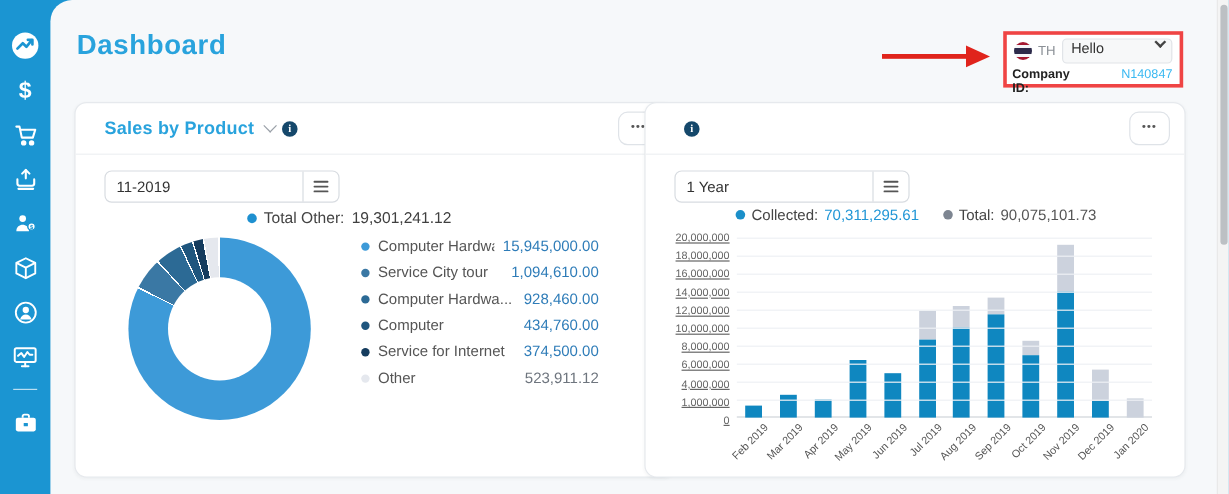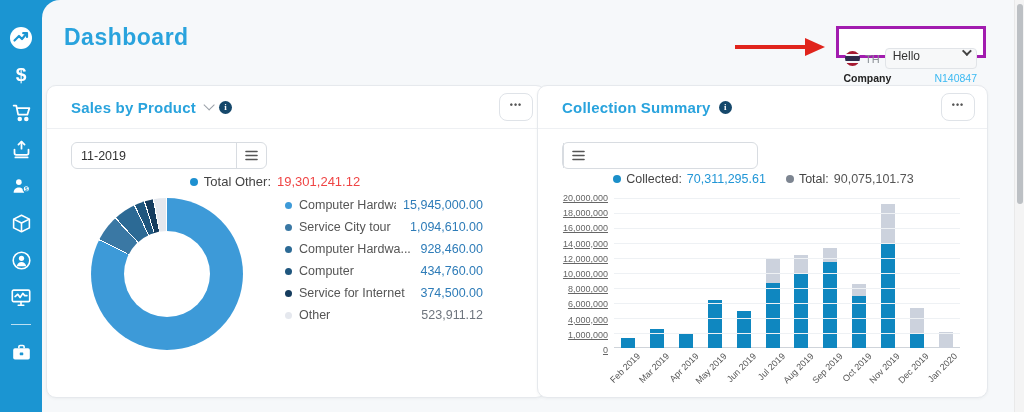--- a/index.html
+++ b/index.html
@@ -16,57 +16,57 @@
   
   .content { position:absolute; left:42px; top:0; width:982px; height:412px;
              background:#f6f8fa; border-radius:18px 0 0 0; overflow:hidden; z-index:3; }
   .page-title { position:absolute; left:22px; top:24px; font-size:23px; font-weight:600; color:#29a3dd; letter-spacing:.5px; }
 
   
   .annot-arrow { position:absolute; left:693px; top:40px; width:92px; height:14px; }
   .annot-arrow .shaft { position:absolute; left:0; top:5px; width:72px; height:4px; background:#e0241c; }
   .annot-arrow .head { position:absolute; left:70px; top:-2px; width:0; height:0;
       border-left:20px solid #e0241c; border-top:9px solid transparent; border-bottom:9px solid transparent; }
-  .account-box { position:absolute; left:794px; top:26px; width:150px; height:32px;
-      border:3px solid #a21caf; background:#fff; padding:19px 6px 2px 6px; }
+  .account-box { position:absolute; left:794px; top:26px; width:150px; height:47px;
+      border:3px solid #ef4444; background:#fff; padding:3px 6px 2px 6px; }
   .acct-row1 { display:flex; align-items:center; gap:5px; }
   .flag { width:15px; height:15px; border-radius:50%; flex:0 0 auto;
       background:linear-gradient(180deg,#a51931 0 18%,#f4f5f8 18% 34%,#2d2a4a 34% 66%,#f4f5f8 66% 82%,#a51931 82% 100%); }
   .lang { font-size:11px; color:#8b9096; }
   .user-select { flex:1; height:21px; background:#f7f8f9; border:1px solid #e1e4e8; border-radius:4px;
       display:flex; align-items:flex-start; justify-content:space-between; padding:0 7px; cursor:pointer; }
   .user-select .val { font-size:12px; color:#333; }
   .chev { width:7px; height:7px; border-right:2px solid #444; border-bottom:2px solid #444;
       transform:rotate(45deg) translateY(-2px); }
   .acct-row2 { display:flex; justify-content:flex-end; gap:4px; margin-top:3px; font-size:10.5px; }
   .acct-row2 .cid-label { color:#222; font-weight:600; }
   .acct-row2 .cid-value { color:#3bb9f2;margin-left:39px; }
 
   
   .card { position:absolute; top:85px; background:#fff; border:1px solid #e6e9ed; border-radius:10px;
           box-shadow:0 1px 3px rgba(40,50,60,.05); }
-  .card-sales { left:4px; width:500px; height:313px; }
+  .card-sales { left:20px; width:500px; height:313px; }
   .card-collection { left:495px; width:451px; height:313px; }
   .card-head { height:43px; border-bottom:1px solid #eef0f3; display:flex; align-items:center; padding:0 12px 0 24px; }
   .card-title { font-size:15px; font-weight:600; color:#29a3dd; letter-spacing:.2px; }
   .title-chev { margin-left:7px; width:8px; height:8px; border-right:1.5px solid #9aa0a8; border-bottom:1.5px solid #9aa0a8;
       transform:rotate(45deg) translateY(-3px); cursor:pointer; }
   .info-badge { margin-left:8px; width:13px; height:13px; border-radius:50%; background:#15486b; color:#fff;
       font-size:9px; font-weight:700; font-family:"Liberation Serif",serif; display:flex; align-items:center; justify-content:center; cursor:pointer; }
   .more-btn { margin-left:auto; width:34px; height:28px; background:#fff; border:1px solid #dfe3e8; border-radius:8px;
       color:#555; font-size:9px; letter-spacing:1px; font-weight:700; cursor:pointer; display:flex; align-items:center; justify-content:center; padding-bottom:4px; }
   .filter { position:absolute; left:24px; top:56px; width:196px; height:27px; border:1px solid #d8dce1; border-radius:6px;
       display:flex; align-items:stretch; background:#fff; cursor:pointer; }
   .filter-val { flex:1; display:flex; align-items:center; padding-left:9px; font-size:12.5px; color:#333; }
   .filter-btn { width:30px; border-left:1px solid #d8dce1; display:flex; align-items:center; justify-content:center; }
 
   
   .total-row { position:absolute; left:0; top:88px; width:456px; display:flex; justify-content:center; align-items:center; gap:6px; font-size:13px; color:#444; }
   .total-row .dot { width:8px; height:8px; border-radius:50%; background:#1e90d0; }
-  .total-row .tv { color:#ef4444; }
+  .total-row .tv { color:#404040; }
   .donut { position:absolute; left:44px; top:112px; width:152px; height:152px; border-radius:50%; }
   .donut .hole { position:absolute; left:33px; top:33px; width:86px; height:86px; border-radius:50%; background:#fff; }
   .legend { position:absolute; left:238px; top:108px; width:198px; }
   .legend-row { display:flex; align-items:center; gap:7px; height:22px; font-size:12.5px; color:#555; }
   .legend-row .ldot { width:7px; height:7px; border-radius:50%; flex:0 0 auto; }
   .legend-row .llabel { flex:1; white-space:nowrap; overflow:hidden; }
   .legend-row .lval { color:#2e7cb8; }
   .legend-row.muted .lval { color:#6e757e; }
 
   
@@ -248,25 +248,25 @@
   <div class="legend-row muted">
     <span class="ldot" style="background: rgb(229, 232, 238);"></span>
     <span class="llabel">Other</span>
     <span class="lval">523,911.12</span>
   </div>
 </div>
     </section>
 
     <section class="card card-collection">
       <div class="card-head">
-        <span class="card-title">Collection Summary</span>
         <span class="info-badge">i</span>
         <button class="more-btn">•••</button>
       </div>
       <div class="filter">
+        <span class="filter-val">1 Year</span>
         <span class="filter-btn">
           <svg width="13" height="11" viewBox="0 0 13 11" stroke="#555" stroke-width="1.6" stroke-linecap="round">
               <line x1="1" y1="1.5" x2="12" y2="1.5"></line>
               <line x1="1" y1="5.5" x2="12" y2="5.5"></line>
               <line x1="1" y1="9.5" x2="12" y2="9.5"></line>
             </svg>
         </span>
       </div>
       <div class="bar-legend">
         <span class="item">

